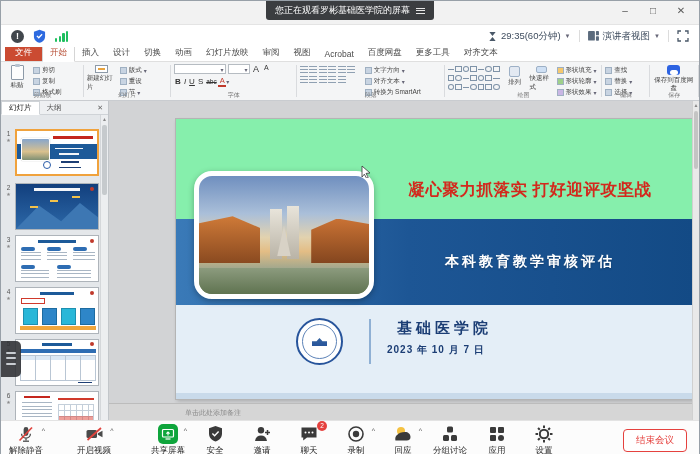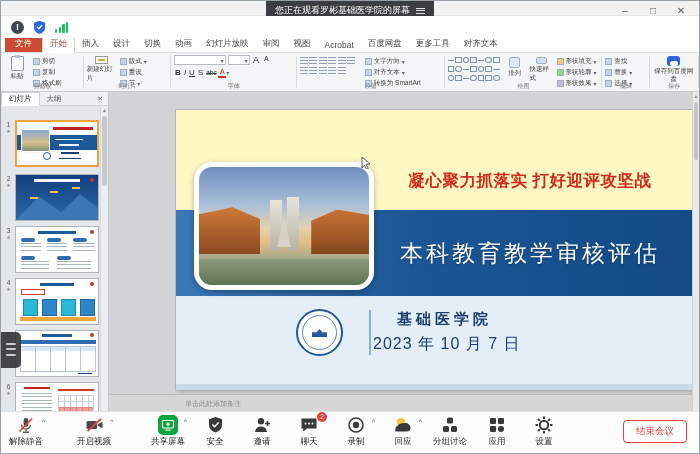--- a/index.html
+++ b/index.html
@@ -1,20 +1,20 @@
 <!DOCTYPE html>
 <html><head>
 <meta charset="utf-8">
 <style>
   * { margin:0; padding:0; box-sizing:border-box; }
   html,body { width:700px; height:454px; overflow:hidden; font-family:"Liberation Sans","DejaVu Sans",sans-serif; }
   .window { position:relative; width:700px; height:454px; background:#fff; border:1px solid #98a0a8; }
 
   
-  .titlebar { position:relative; height:15px; background:#f2f2f2; border-bottom:1px solid #e4e4e4; }
+  .titlebar { position:relative; height:24px; background:#f2f2f2; border-bottom:1px solid #e4e4e4; }
   .share-tooltip { position:absolute; left:50%; top:0; transform:translateX(-50%); height:19px;
     background:#3b3d40; color:#fff; font-size:9px; display:flex; align-items:center; gap:6px;
     padding:0 9px; border-radius:0 0 3px 3px; white-space:nowrap; }
   .menu-lines { display:inline-block; width:9px; }
   .menu-lines i { display:block; height:1px; background:#e8e8e8; margin:1.5px 0; }
   .win-controls { position:absolute; right:6px; top:0; height:20px; display:flex; align-items:center; gap:4px; }
   .win-btn { width:24px; height:18px; text-align:center; font-size:10px; color:#5a5a5a; line-height:18px; cursor:default; }
 
   
   .meetbar { position:relative; height:22px; background:#fff; display:flex; align-items:center; padding:0 10px; }
@@ -96,45 +96,45 @@
 
   
   .canvas { position:relative; flex:1; }
   .canvas-scroll { position:absolute; right:0; top:0; bottom:0; width:7px; background:#e9e9e9; border-left:1px solid #d0d0d0; }
   .canvas-scroll .arr { height:9px; text-align:center; font-size:5px; color:#888; line-height:9px; }
   .canvas-scroll .cthumb { position:absolute; left:1px; right:1px; top:10px; height:58px; background:#c4c4c4; border-radius:2px; }
   .notes { position:absolute; left:0; right:7px; bottom:0; height:17px; border-top:1px solid #bcbcbc; background:#d6d6d6;
     font-size:7px; color:#8a8a8a; padding:4px 0 0 76px; }
 
   
-  .slide { position:absolute; left:67px; top:18px; width:518px; height:280px; background:#fef9c3; box-shadow:0 0 0 1px #b4b4b4, 1px 2px 4px rgba(0,0,0,.2); overflow:hidden; }
+  .slide { position:absolute; left:67px; top:18px; width:518px; height:280px; background:#86efac; box-shadow:0 0 0 1px #b4b4b4, 1px 2px 4px rgba(0,0,0,.2); overflow:hidden; }
   .headline { position:absolute; left:192px; right:2px; top:60px; text-align:center; font-size:16.5px; font-weight:800; color:#d3281c; letter-spacing:.5px; white-space:nowrap; }
   .band { position:absolute; left:0; right:0; top:100px; height:86px; background:linear-gradient(90deg,#3a7ab8 0%,#1d5695 45%,#134a85 100%); }
   .band-inner { position:absolute; left:190px; right:0; top:0; bottom:0; display:flex; flex-direction:column; align-items:center; justify-content:center; gap:9px; }
-  .band-l { color:#fff; font-weight:400; font-size:23px; letter-spacing:3px; white-space:nowrap; text-shadow:0 1px 2px rgba(0,0,0,.25); }
+  .band-l { color:#fff; font-weight:700; font-size:14px; letter-spacing:3px; white-space:nowrap; text-shadow:0 1px 2px rgba(0,0,0,.25); }
   .photo { position:absolute; left:18px; top:52px; width:180px; height:128px; border:5px solid #fff; border-radius:18px;
     box-shadow:0 2px 6px rgba(0,0,0,.3); overflow:hidden; z-index:2;
     background:linear-gradient(180deg,#6f8fbf 0%,#aabfd9 32%,#e2d2af 52%,#e3bd85 64%,#9aa58e 80%,#77895f 100%); }
   .bld { position:absolute; }
   .bld.left { left:0; bottom:26%; width:36%; height:40%; background:linear-gradient(180deg,#cf7a38,#8a4a20); clip-path:polygon(0 15%,55% 0,100% 25%,100% 100%,0 100%); }
   .bld.right { right:0; bottom:26%; width:34%; height:38%; background:linear-gradient(180deg,#c97234,#84461f); clip-path:polygon(0 25%,45% 0,100% 12%,100% 100%,0 100%); }
   .tower { position:absolute; bottom:30%; width:7%; background:linear-gradient(180deg,#e8e4da,#b9b3a6); }
   .tower.t1 { left:42%; height:42%; }
   .tower.t2 { left:52%; height:45%; }
   .spire { position:absolute; left:46%; bottom:32%; width:8%; height:26%; background:#d8d2c6; clip-path:polygon(50% 0,100% 100%,0 100%); }
   .ground { position:absolute; left:0; right:0; bottom:0; height:22%; background:linear-gradient(180deg,#8c9b7e,#5f7350); }
   .cursor-hand { position:absolute; left:185px; top:46px; z-index:3; }
   .foot { position:absolute; left:0; right:0; top:186px; bottom:0; background:#e4eef7; }
   .foot-strip { position:absolute; left:0; right:0; bottom:0; height:6px; background:#c9daea; }
   .seal { position:absolute; left:120px; top:13px; width:47px; height:47px; border-radius:50%; border:2px solid #27549b; background:#fff; }
   .seal .inner { position:absolute; left:4px; top:4px; right:4px; bottom:4px; border-radius:50%; border:1px solid #5d83b8; }
   .seal .bldg { position:absolute; left:14px; top:18px; width:15px; height:8px; background:linear-gradient(180deg,#35639f,#27549b); clip-path:polygon(0 100%,0 40%,30% 40%,50% 0,70% 40%,100% 40%,100% 100%); }
   .divider { position:absolute; left:193px; top:14px; width:2px; height:45px; background:#8fb0d4; }
   .dept { position:absolute; left:221px; top:14px; font-size:15px; font-weight:800; color:#1c3e75; letter-spacing:4px; white-space:nowrap; }
-  .sdate { position:absolute; left:197px; top:38px; font-size:16px; font-weight:400; color:#1c3e75; letter-spacing:1px; white-space:nowrap; }
+  .sdate { position:absolute; left:211px; top:38px; font-size:10px; font-weight:700; color:#1c3e75; letter-spacing:1px; white-space:nowrap; }
 
   
   .float-handle { position:absolute; left:0; top:240px; width:20px; height:36px; background:rgba(45,47,50,.88);
     border-radius:0 5px 5px 0; z-index:10; padding:7px 4px; }
   .float-handle i { display:block; height:2px; background:#c9cdd2; margin:3.5px 1px; border-radius:1px; }
 
   
   .toolbar { position:relative; height:39px; background:#fcfcfc; border-top:1px solid #e3e3e3; }
   .tb-left { position:absolute; left:8px; top:3px; display:flex; gap:34px; }
   .tb-center { position:absolute; left:150px; top:3px; display:flex; gap:13px; }
@@ -176,20 +176,43 @@
         <path d="M7 .8l6 2v5.2c0 3.5-2.4 6-6 6.8-3.6-.8-6-3.3-6-6.8V2.8z" fill="#2d6ae0"></path>
         <path d="M4.2 7.4l2 2 3.6-3.8" fill="none" stroke="#fff" stroke-width="1.4"></path>
       </svg>
       <div class="sig-bars">
         <i style="height:4px"></i>
           <i style="height:6px"></i>
           <i style="height:8.5px"></i>
           <i style="height:11px"></i>
       </div>
     </div>
+    <div class="mb-right">
+      <div class="mb-group">
+        <svg class="ticon" width="9" height="11" viewBox="0 0 10 12">
+          <path d="M1.5 1h7l-3.5 4.5zM1.5 11h7L5 6.5z" fill="#4a5868"></path>
+        </svg>
+        <span>29:35(60分钟)</span>
+        <span class="dd-caret">▼</span>
+      </div>
+      <div class="mb-sep"></div>
+      <div class="mb-group">
+        <svg class="ticon" width="11" height="10" viewBox="0 0 12 11">
+          <rect x="0" y="0" width="7.5" height="10.5" rx="1" fill="#5b6b7d"></rect>
+          <rect x="8.7" y="0" width="3.3" height="4.8" rx="0.8" fill="#5b6b7d"></rect>
+          <rect x="8.7" y="5.8" width="3.3" height="4.8" rx="0.8" fill="#5b6b7d"></rect>
+        </svg>
+        <span>演讲者视图</span>
+        <span class="dd-caret">▼</span>
+      </div>
+      <div class="mb-sep"></div>
+      <svg class="ticon" width="12" height="12" viewBox="0 0 12 12">
+        <path d="M1 4V1h3M8 1h3v3M11 8v3H8M4 11H1V8" fill="none" stroke="#4a5868" stroke-width="1.3"></path>
+      </svg>
+    </div>
   </div>
 
   <div class="ribbon-tabs">
     <span class="rtab file">文件</span>
     <span class="rtab active">开始</span>
     <span class="rtab">插入</span>
     <span class="rtab">设计</span>
     <span class="rtab">切换</span>
     <span class="rtab">动画</span>
     <span class="rtab">幻灯片放映</span>

